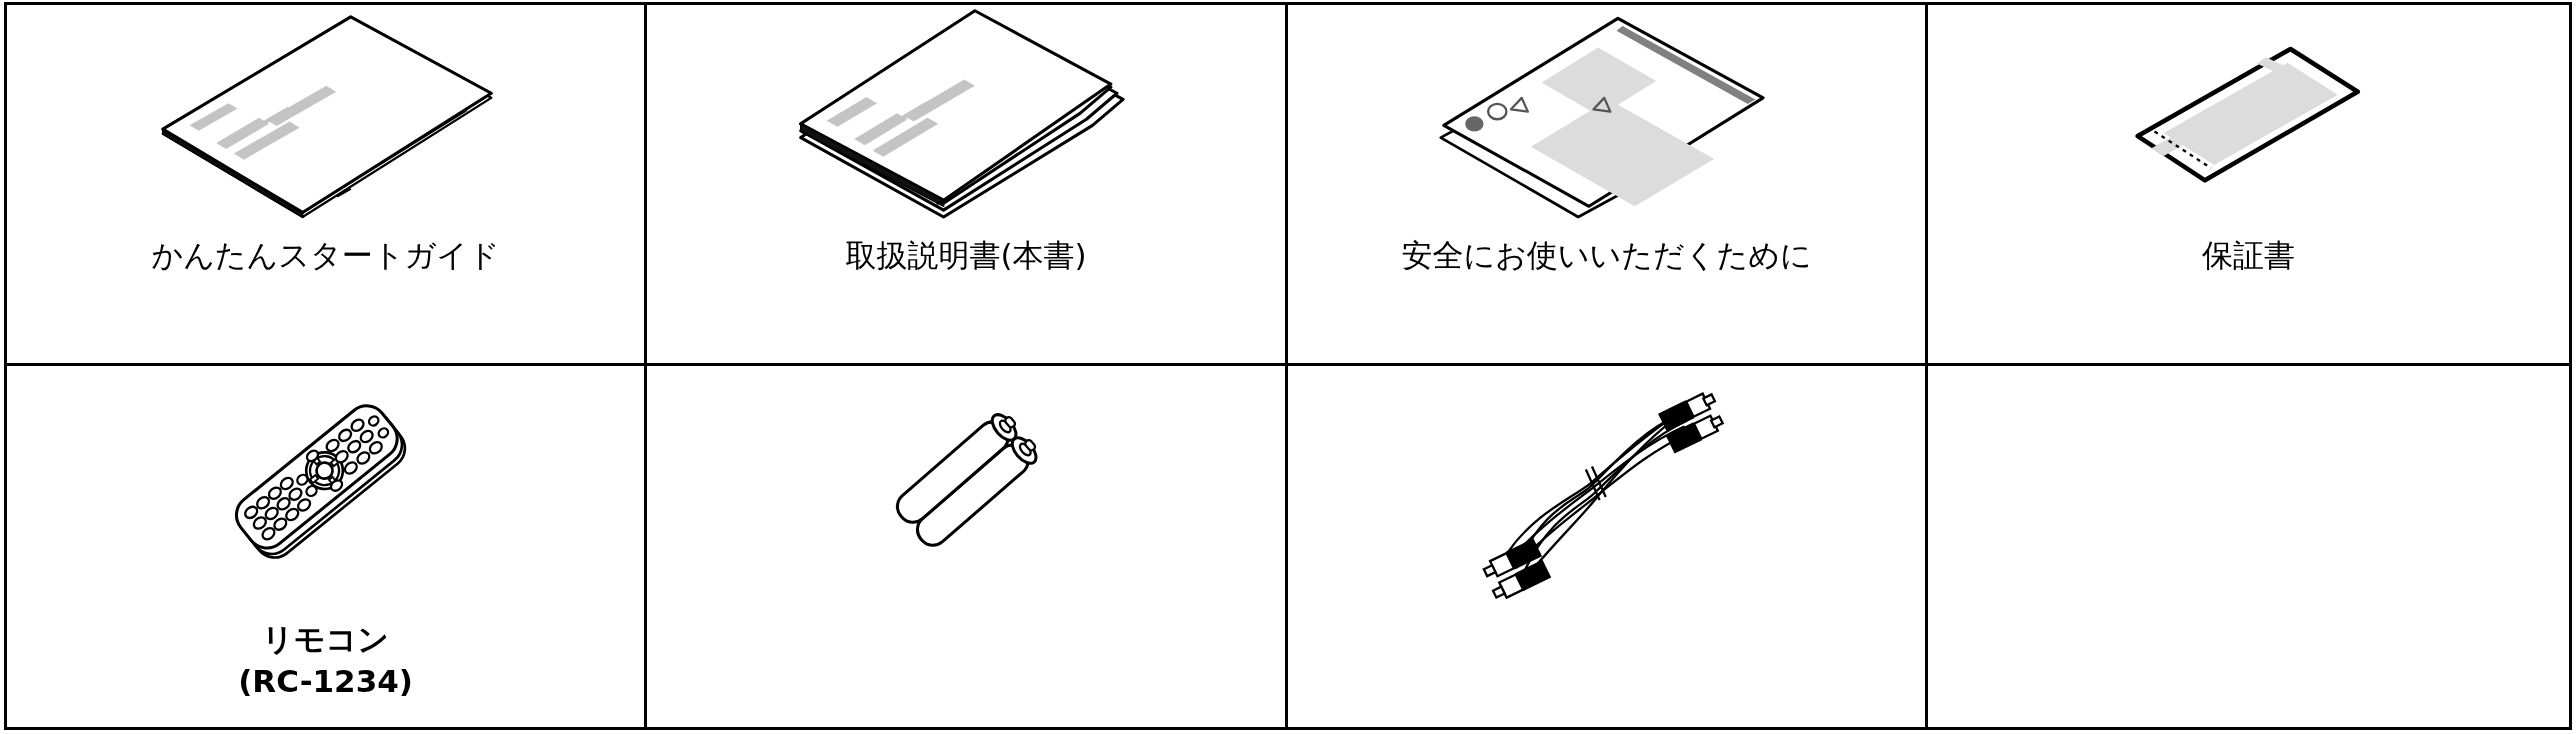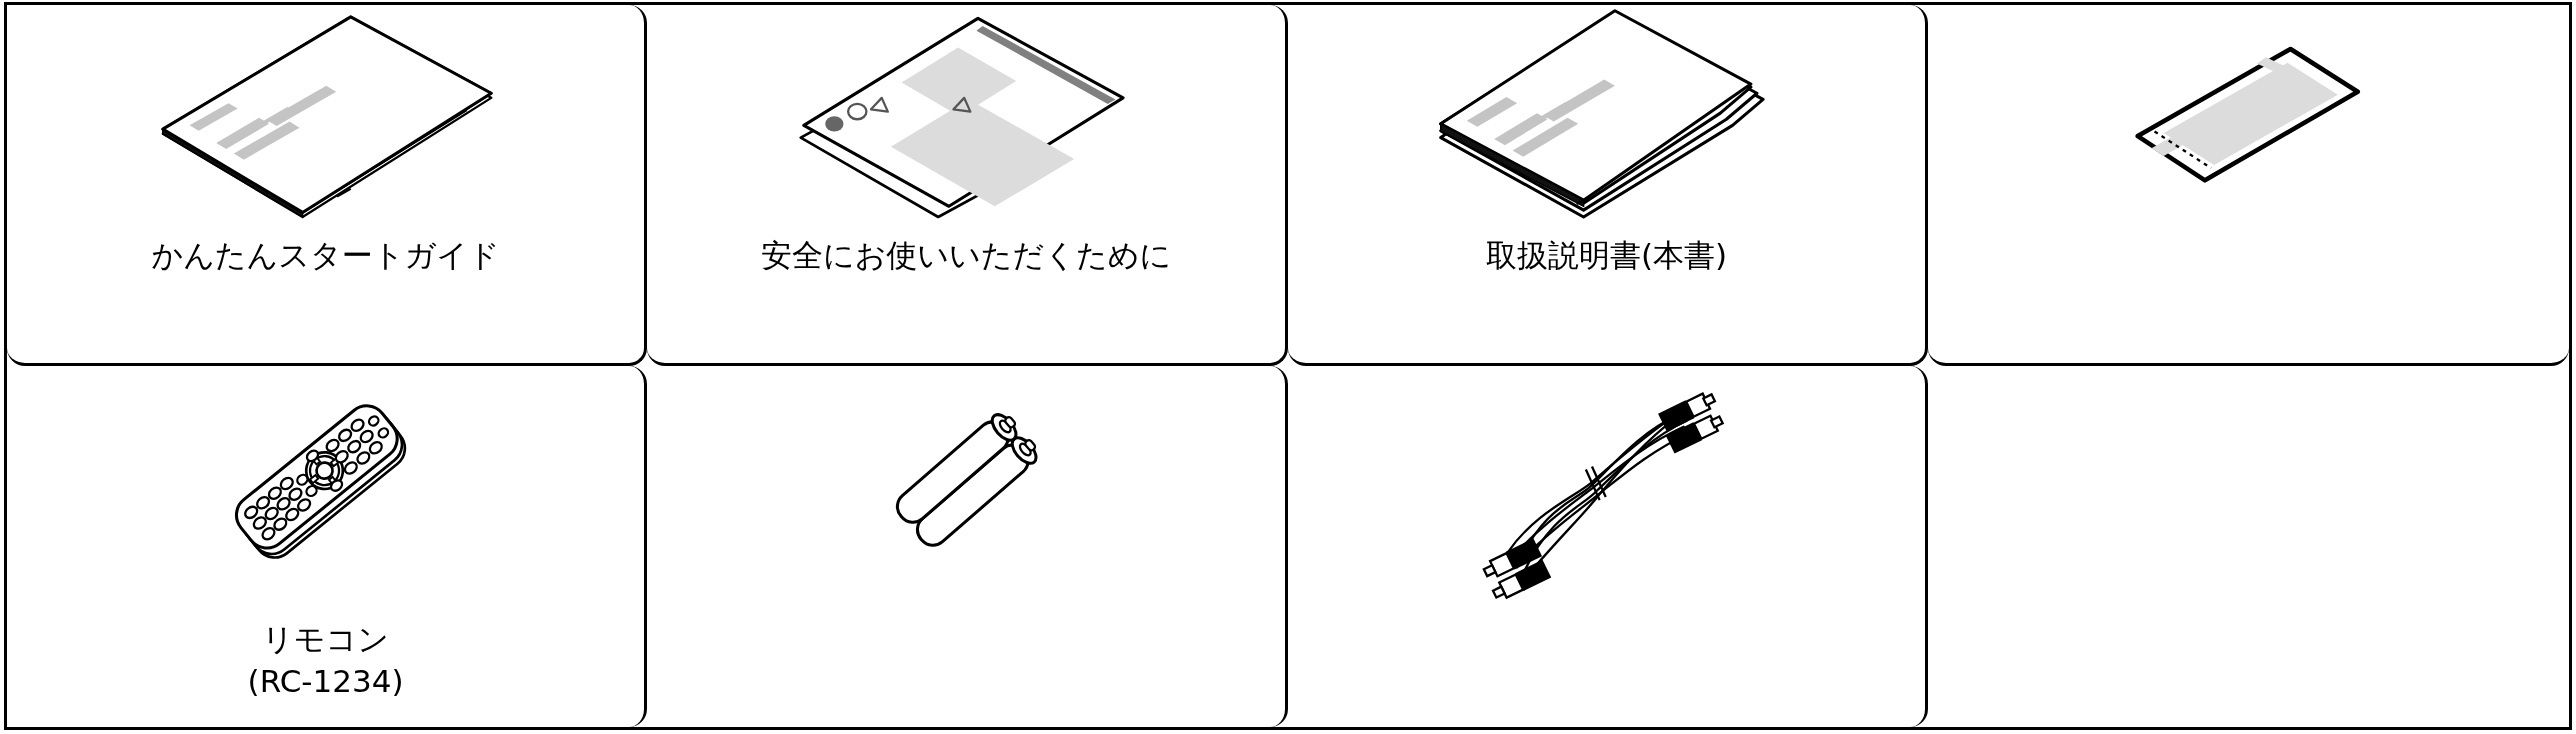--- a/index.html
+++ b/index.html
@@ -35,24 +35,23 @@
     position: relative;
     box-sizing: border-box;
     border-right: 3.8px solid #000000;
     border-bottom: 3.8px solid #000000;
     display: flex;
     flex-direction: column;
     align-items: center;
     justify-content: flex-start;
     background: #ffffff;
     overflow: hidden;
-    border-radius: 18px;
   }
   .cell.col-last { border-right: none; }
-  .cell.row-last { border-bottom: none; }
+  .cell.row-last { border-bottom: none; font-weight: bold; }
 
   .art {
     width: 100%;
     height: 229px;
     display: flex;
     align-items: center;
     justify-content: center;
     margin-top: 0px;
   }
   .art svg { display: block; overflow: visible; }
@@ -103,44 +102,20 @@
           </g>
         </svg>
       </div>
       <div class="caption">かんたんスタートガイド</div>
     </div>
 
     <div class="cell">
       <div class="art">
         <svg width="359" height="222" viewBox="0 0 470 290">
 
-          <path d="M18,168 L150,96 L330,200 L198,272 Z" fill="#ffffff" stroke="#000000" stroke-width="3.5" stroke-linejoin="round"></path>
-
-          <path d="M22,152 L250,12 L440,116 L212,258 Z" fill="#ffffff" stroke="#000000" stroke-width="4" stroke-linejoin="round"></path>
-
-          <path d="M256,22 L430,118 L420,124 L248,28 Z" fill="#808080"></path>
-
-          <g fill="#dcdcdc">
-            <path d="M150,96 L224,50 L300,94 L226,140 Z"></path>
-            <path d="M136,180 L238,118 L376,196 L272,258 Z"></path>
-          </g>
-
-          <ellipse cx="62" cy="150" rx="12" ry="10" fill="#666666"></ellipse>
-          <ellipse cx="92" cy="134" rx="12" ry="10" fill="none" stroke="#555555" stroke-width="3"></ellipse>
-          <path d="M124,116 L132,134 L110,131 Z" fill="none" stroke="#555555" stroke-width="3" stroke-linejoin="round"></path>
-          <path d="M232,116 L240,134 L218,131 Z" fill="none" stroke="#555555" stroke-width="3" stroke-linejoin="round"></path>
-        </svg>
-      </div>
-      <div class="caption">安全にお使いいただくために</div>
-    </div>
-
-    <div class="cell">
-      <div class="art">
-        <svg width="359" height="222" viewBox="0 0 470 290">
-
           <g fill="#ffffff" stroke="#000000" stroke-width="4" stroke-linejoin="round">
             <path d="M18,168 L246,14 L440,118 L400,152 L205,272 Z"></path>
             <path d="M18,159 L246,10 L432,110 L392,144 L205,263 Z"></path>
             <path d="M18,150 L246,6 L424,102 L384,136 L205,254 Z"></path>
           </g>
 
           <path d="M18,150 L246,2 L424,98 L205,250 Z" fill="#ffffff" stroke="#000000" stroke-width="4" stroke-linejoin="round"></path>
 
           <path d="M18,150 L18,160 L205,258 L205,250 Z" fill="#111111" stroke="#000000" stroke-width="2"></path>
 
@@ -151,35 +126,60 @@
             <path d="M88,170 L144,136 L158,144 L102,178 Z"></path>
             <path d="M112,185 L184,142 L198,150 L126,193 Z"></path>
             <path d="M152,139 L232,92 L246,100 L166,147 Z"></path>
             <path d="M102,168 L182,121 L187,124 L107,171 Z"></path>
           </g>
         </svg>
       </div>
       <div class="caption">取扱説明書(本書)</div>
     </div>
 
+    <div class="cell">
+      <div class="art">
+        <svg width="359" height="222" viewBox="0 0 470 290">
+
+          <path d="M18,168 L150,96 L330,200 L198,272 Z" fill="#ffffff" stroke="#000000" stroke-width="3.5" stroke-linejoin="round"></path>
+
+          <path d="M22,152 L250,12 L440,116 L212,258 Z" fill="#ffffff" stroke="#000000" stroke-width="4" stroke-linejoin="round"></path>
+
+          <path d="M256,22 L430,118 L420,124 L248,28 Z" fill="#808080"></path>
+
+          <g fill="#dcdcdc">
+            <path d="M150,96 L224,50 L300,94 L226,140 Z"></path>
+            <path d="M136,180 L238,118 L376,196 L272,258 Z"></path>
+          </g>
+
+          <ellipse cx="62" cy="150" rx="12" ry="10" fill="#666666"></ellipse>
+          <ellipse cx="92" cy="134" rx="12" ry="10" fill="none" stroke="#555555" stroke-width="3"></ellipse>
+          <path d="M124,116 L132,134 L110,131 Z" fill="none" stroke="#555555" stroke-width="3" stroke-linejoin="round"></path>
+          <path d="M232,116 L240,134 L218,131 Z" fill="none" stroke="#555555" stroke-width="3" stroke-linejoin="round"></path>
+        </svg>
+      </div>
+      <div class="caption">安全にお使いいただくために</div>
+    </div>
+
     <div class="cell col-last">
       <div class="art">
         <svg width="359" height="222" viewBox="0 0 470 290">
 
           <path d="M90,166 L290,52 L378,108 L178,224 Z" fill="#ffffff" stroke="#000000" stroke-width="6" stroke-linejoin="round"></path>
 
           <g fill="#dcdcdc">
             <path d="M124,162 L286,70 L352,112 L190,204 Z"></path>
             <path d="M108,182 L152,157 L168,167 L124,192 Z"></path>
             <path d="M258,63 L290,78 L278,86 L246,71 Z"></path>
           </g>
 
           <path d="M112,160 L186,208" fill="none" stroke="#000000" stroke-width="3" stroke-dasharray="5 6"></path>
         </svg>
       </div>
+      <div class="caption">保証書</div>
     </div>
 
     <div class="cell row2 row-last">
       <div class="art">
         <svg width="359" height="245" viewBox="0 0 470 320">
           <g transform="rotate(-39 235 160)">
 
             <rect x="120" y="116" width="238" height="74" rx="26" fill="#ffffff" stroke="#000000" stroke-width="3.5"></rect>
             <rect x="120" y="110" width="238" height="74" rx="26" fill="#ffffff" stroke="#000000" stroke-width="3.5"></rect>
 

